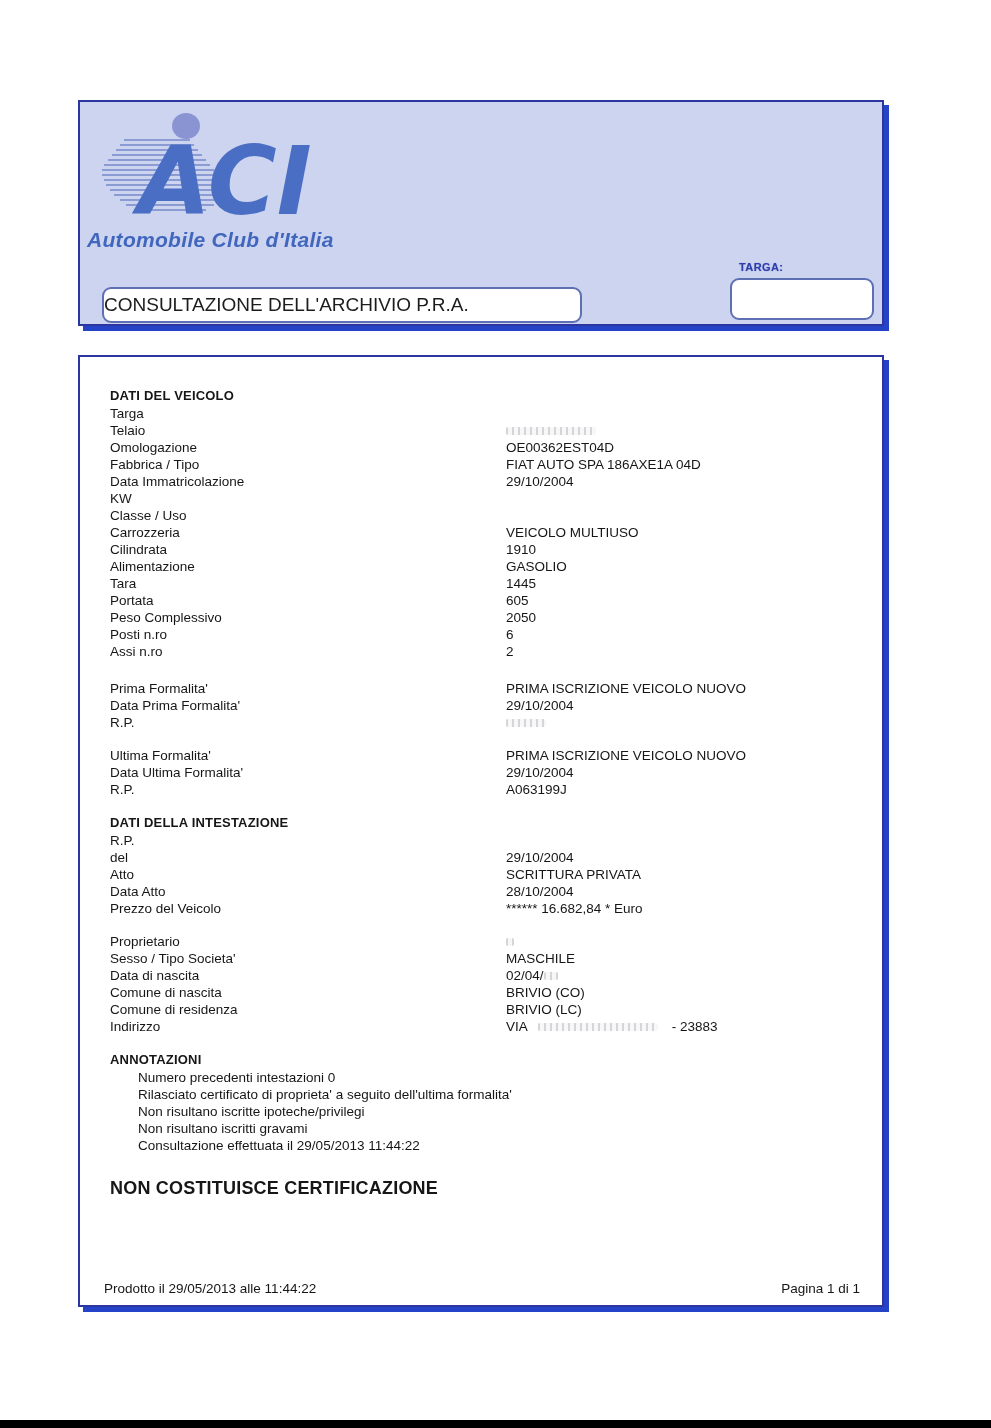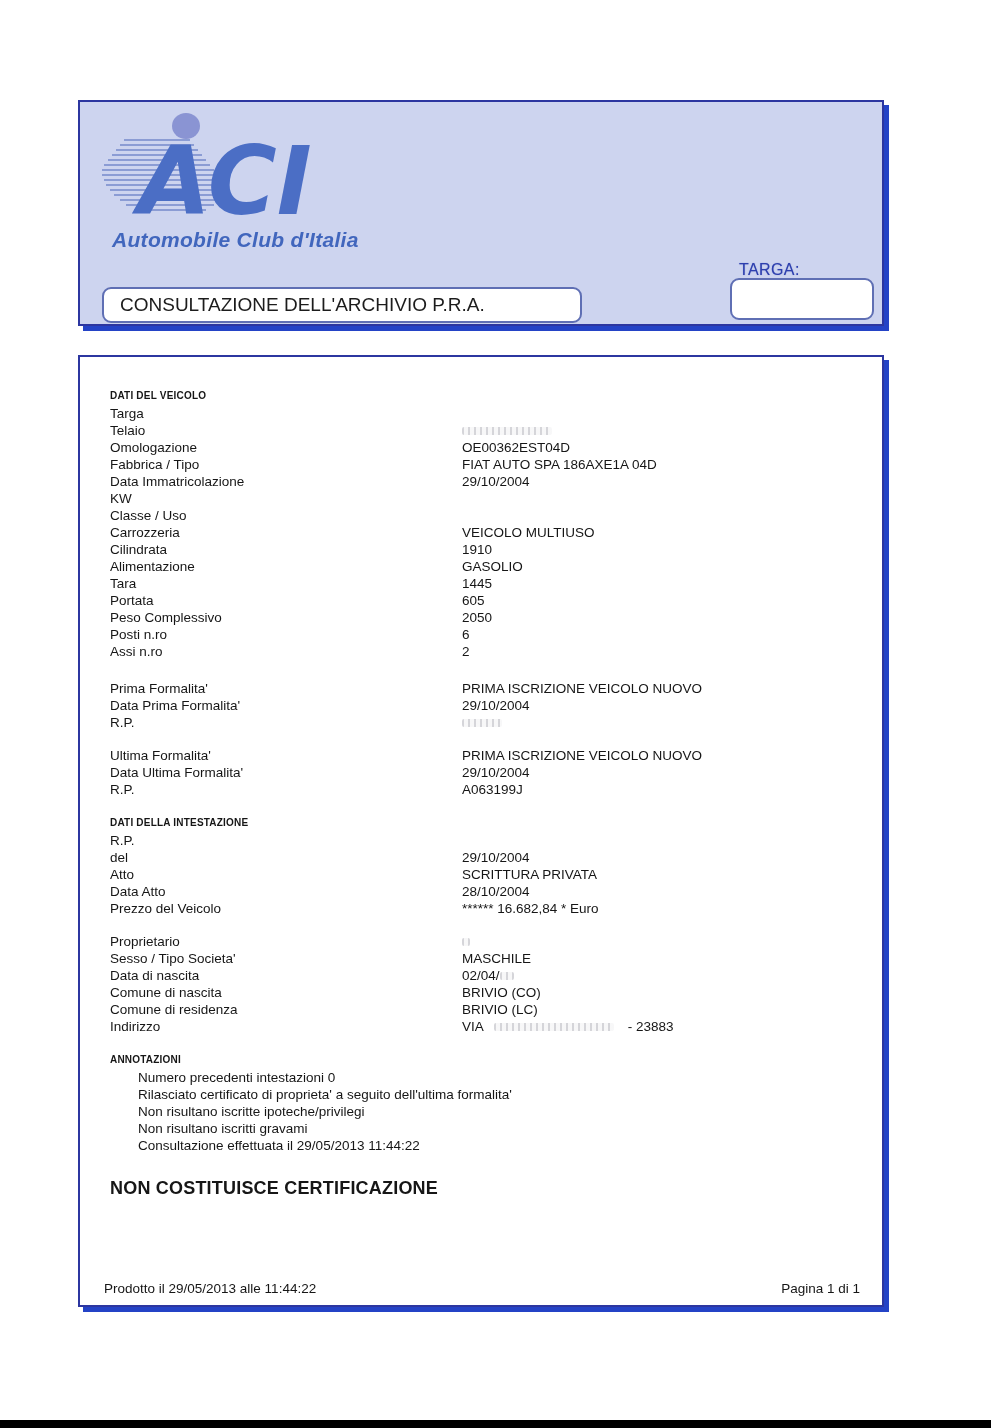--- a/index.html
+++ b/index.html
@@ -14,52 +14,52 @@
     box-shadow:5px 5px 0 0 #2443c6;
     box-sizing:border-box;
   }
   
   #header-panel{
     left:78px;top:100px;width:806px;height:226px;
     background:#cdd4ef;
   }
   .logo-wrap{position:absolute;left:14px;top:8px;width:300px;height:150px;}
   .logo-subtitle{
-    position:absolute;left:32px;top:126px;
+    position:absolute;left:7px;top:126px;
     font-size:21px;font-weight:bold;font-style:italic;color:#4166bd;
     letter-spacing:.3px;white-space:nowrap;
   }
   .doc-title-box{
     position:absolute;left:22px;top:185px;width:480px;height:36px;
     background:#ffffff;border:2px solid #5f6fb4;border-radius:9px;
-    display:flex;align-items:center;padding-left:16px;box-sizing:border-box;
+    display:flex;align-items:center;padding-left:0;box-sizing:border-box;
     font-size:19px;color:#1c1c1c;white-space:nowrap;
   }
   .targa-label{
     position:absolute;left:659px;top:159px;
-    font-size:16px;font-weight:normal;color:#2d3fae;letter-spacing:.4px;
+    font-size:11px;font-weight:bold;color:#2d3fae;letter-spacing:.4px;
     text-shadow:0 0 1px rgba(45,63,174,.55);
   }
   .targa-box{
     position:absolute;left:650px;top:176px;width:144px;height:42px;
     background:#ffffff;border:2px solid #5f6fb4;border-radius:9px;
     box-sizing:border-box;
   }
   
   #document-panel{
     left:78px;top:355px;width:806px;height:952px;
   }
   .content{
     padding:30px 26px 0 30px;font-size:13.5px;line-height:17px;
   }
   .section-title{
-    font-weight:bold;font-size:10px;height:18px;line-height:18px;
+    font-weight:bold;font-size:13px;height:18px;line-height:18px;
     letter-spacing:.2px;
   }
-  .frow{display:flex;height:17px;line-height:17px;}
+  .frow{display:flex;height:17px;line-height:17px;gap:44px;}
   .frow .lbl{width:352px;flex:none;white-space:nowrap;}
   .frow .val{flex:1;white-space:nowrap;}
   .gap16{height:16px;}
   .gap20{height:20px;}
   .ann-line{height:17px;line-height:17px;white-space:nowrap;margin-left:28px;}
   .disclaimer{
     text-align:left;font-weight:bold;font-size:18px;letter-spacing:.2px;
     margin-top:26px;
   }
   

